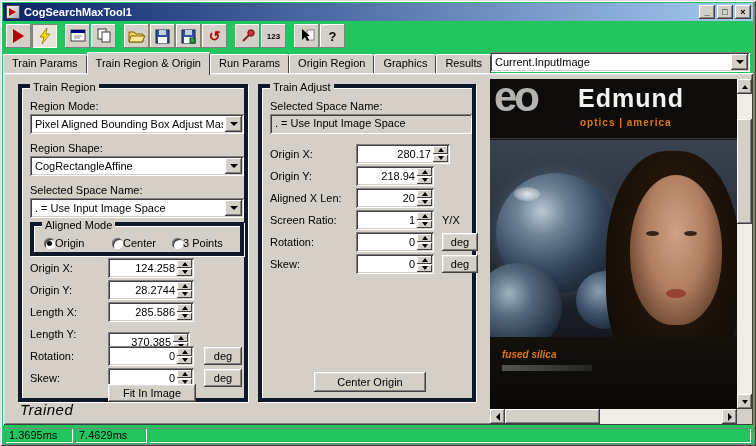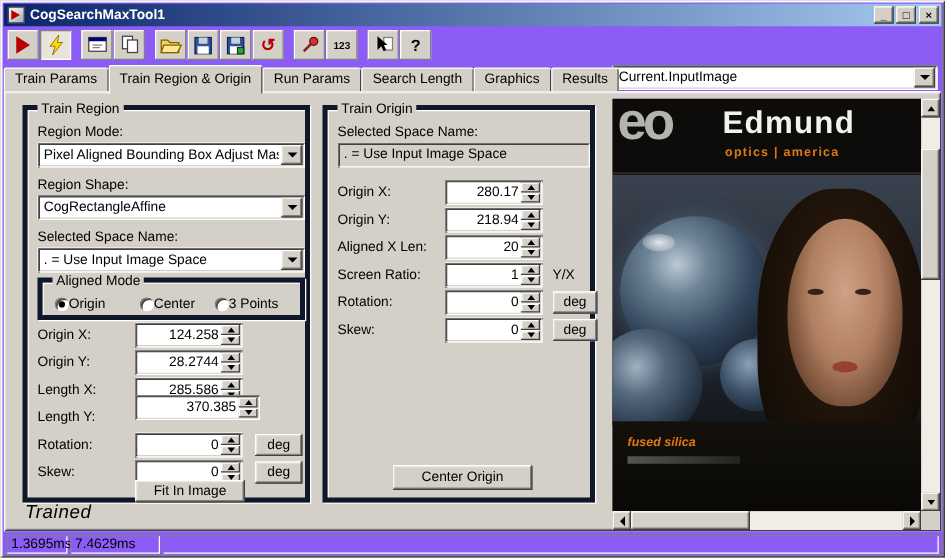--- a/index.html
+++ b/index.html
@@ -1,17 +1,17 @@
 <!DOCTYPE html>
 <html><head>
 <meta charset="utf-8">
 <style>
   *{box-sizing:border-box;margin:0;padding:0}
   body{margin:0;background:#808080;font-family:"Liberation Sans",sans-serif;font-size:11px;color:#000}
-  #win{position:relative;width:756px;height:446px;background:#8b5cf6;overflow:hidden;
+  #win{position:relative;width:756px;height:446px;background:#22c55e;overflow:hidden;
        box-shadow:inset 1px 1px #dfdfdf,inset -1px -1px #404040,inset 2px 2px #fff,inset -2px -2px #808080}
   .titlebar{position:absolute;left:3px;top:3px;right:3px;height:18px;
        background:linear-gradient(90deg,#0a246a,#a6caf0);display:flex;align-items:center;
        padding:0 2px;color:#fff;font-weight:bold}
   .title-icon{width:14px;height:14px;margin:0 4px 0 1px;background:linear-gradient(135deg,#e8e8e8 30%,#9aa8b0);
        border:1px solid #445;position:relative;flex:none}
   .title-icon::after{content:"";position:absolute;left:2px;top:2px;border-left:7px solid #c00000;
        border-top:4px solid transparent;border-bottom:4px solid transparent}
   .caption-btns{margin-left:auto;display:flex;gap:2px}
   .cap{width:16px;height:14px;background:#d4d0c8;display:flex;align-items:center;justify-content:center;
@@ -53,21 +53,21 @@
        box-shadow:inset -1px -1px #404040,inset 1px 1px #fff}
   .pbtn{position:absolute;background:#d4d0c8;display:flex;align-items:center;justify-content:center;white-space:nowrap;
        box-shadow:inset -1px -1px #404040,inset 1px 1px #fff,inset -2px -2px #808080,inset 2px 2px #dfdfdf}
   .radio{position:absolute;display:flex;align-items:center;gap:0}
   .rdot{width:11px;height:11px;border-radius:50%;background:#fff;position:relative;flex:none;
        box-shadow:inset 1px 1px #808080,inset -1px -1px #fff,inset 2px 2px #404040}
   .radio.sel .rdot::after{content:"";position:absolute;left:3px;top:3px;width:5px;height:5px;border-radius:50%;background:#000}
   .trained{position:absolute;left:20px;top:401px;font-size:15px;font-style:italic;letter-spacing:.5px}
   .statusbar{position:absolute;left:3px;top:427px;width:750px;height:16px;display:flex;gap:2px;padding:0 2px;align-items:center}
   .scell{height:15px;padding:1px 4px;box-shadow:inset 1px 1px #808080,inset -1px -1px #fff;white-space:nowrap}
-  .c1{width:49px}.c2{width:72px}.cfill{flex:1}
+  .c1{width:68px}.c2{width:72px}.cfill{flex:1}
   
   .imgwrap{position:absolute;left:490px;top:79px;width:247px;height:330px;overflow:hidden;background:#15130f}
   .img-header{position:absolute;left:0;top:0;width:100%;height:60px;background:#0d0c0a;border-bottom:1px solid #3a3a36}
   .img-logo{position:absolute;left:4px;top:-6px;font-size:42px;font-weight:bold;letter-spacing:-3px;color:#b4b4ac}
   .img-brand{position:absolute;left:88px;top:5px;font-size:25px;font-weight:bold;color:#f2f2ee;letter-spacing:1px}
   .img-tagline{position:absolute;left:90px;top:38px;font-size:10px;font-weight:bold;color:#e07818;letter-spacing:1px}
   .img-glow{position:absolute;left:0;top:61px;width:100%;height:200px;background:linear-gradient(180deg,#39424e 0%,#2a313c 45%,#14171d 100%)}
   .lens1{position:absolute;left:6px;top:94px;width:120px;height:120px;border-radius:50%;
        background:radial-gradient(circle at 38% 32%,#bcc9d3 0%,#6e8496 22%,#31445a 55%,#0d141d 95%);box-shadow:0 0 18px rgba(110,140,180,.35)}
   .lens1::after{content:"";position:absolute;left:18px;top:14px;width:26px;height:14px;border-radius:50%;
@@ -181,21 +181,21 @@
     </div>
     <div class="tbtn">
         <span class="glyph-help">?</span>
       </div>
   </div>
 
   <div class="tabs">
     <div class="tab">Train Params</div>
     <div class="tab active">Train Region &amp; Origin</div>
     <div class="tab">Run Params</div>
-    <div class="tab">Search Length</div>
+    <div class="tab">Origin Region</div>
     <div class="tab">Graphics</div>
     <div class="tab">Results</div>
   </div>
 
   <div class="combo" style="left:490px;top:52px;width:260px">
     <span class="txt">Current.InputImage</span>
     <span class="drop">
         <i class="ad"></i>
       </span>
   </div>
@@ -278,21 +278,21 @@
           <span class="sb">
             <i class="au"></i>
           </span>
           <span class="sb">
             <i class="ads"></i>
           </span>
         </span>
     </div>
 
     <span class="lbl" style="left:8px;top:240px">Length Y:</span>
-    <div class="spinner" style="left:86px;top:228px;width:100px">
+    <div class="spinner" style="left:86px;top:244px;width:82px">
       <input value="370.385" style="">
       <span class="spin">
           <span class="sb">
             <i class="au"></i>
           </span>
           <span class="sb">
             <i class="ads"></i>
           </span>
         </span>
     </div>
@@ -322,27 +322,27 @@
             <i class="ads"></i>
           </span>
         </span>
     </div>
     <div class="pbtn" style="left:182px;top:281px;width:38px;height:18px">deg</div>
 
     <div class="pbtn" style="left:86px;top:296px;width:88px;height:18px">Fit In Image</div>
   </div>
 
   <div class="group" style="left:258px;top:84px;width:218px;height:318px">
-    <span class="legend">Train Origin</span>
+    <span class="legend">Train Adjust</span>
 
     <span class="lbl" style="left:8px;top:12px">Selected Space Name:</span>
     <div class="field" style="left:8px;top:26px;width:202px">. = Use Input Image Space</div>
 
     <span class="lbl" style="left:8px;top:60px">Origin X:</span>
-    <div class="spinner" style="left:94px;top:56px;width:78px">
+    <div class="spinner" style="left:94px;top:56px;width:94px">
       <input value="280.17" style="">
       <span class="spin">
           <span class="sb">
             <i class="au"></i>
           </span>
           <span class="sb">
             <i class="ads"></i>
           </span>
         </span>
     </div>

